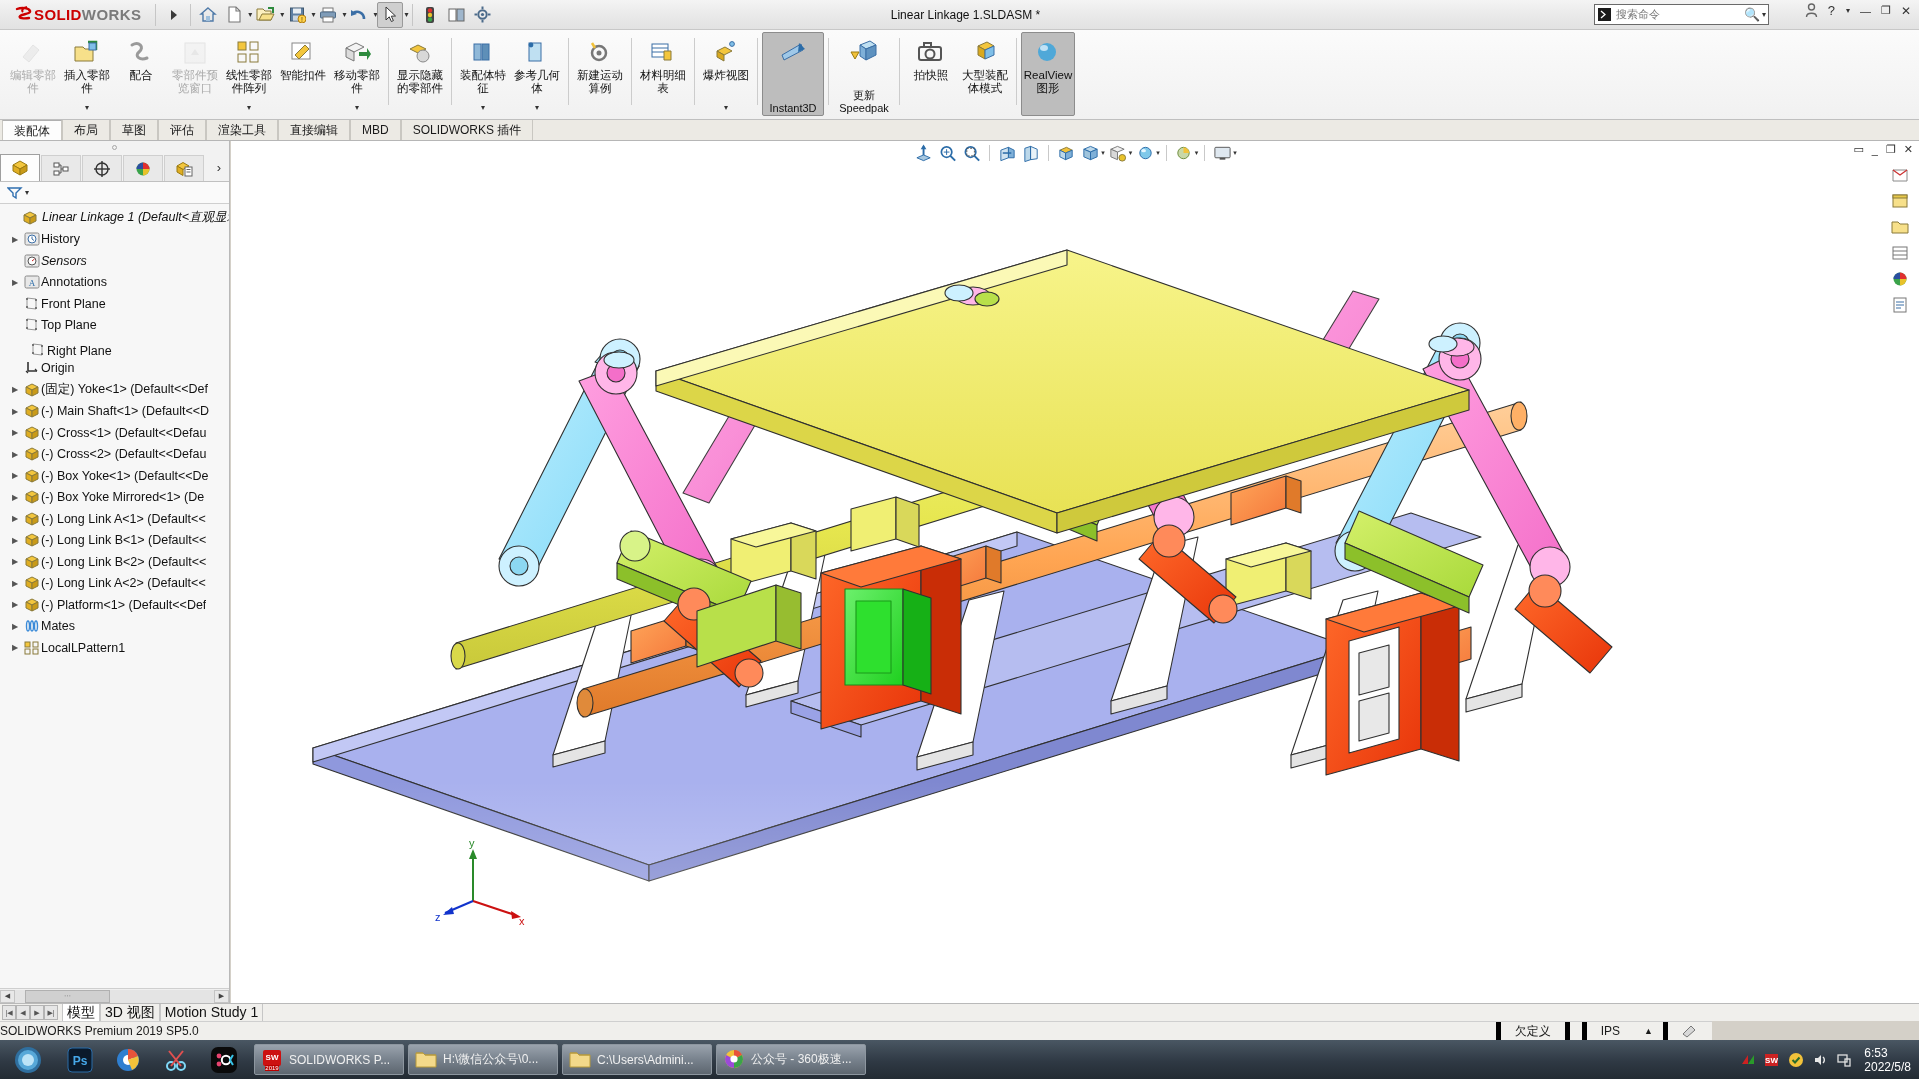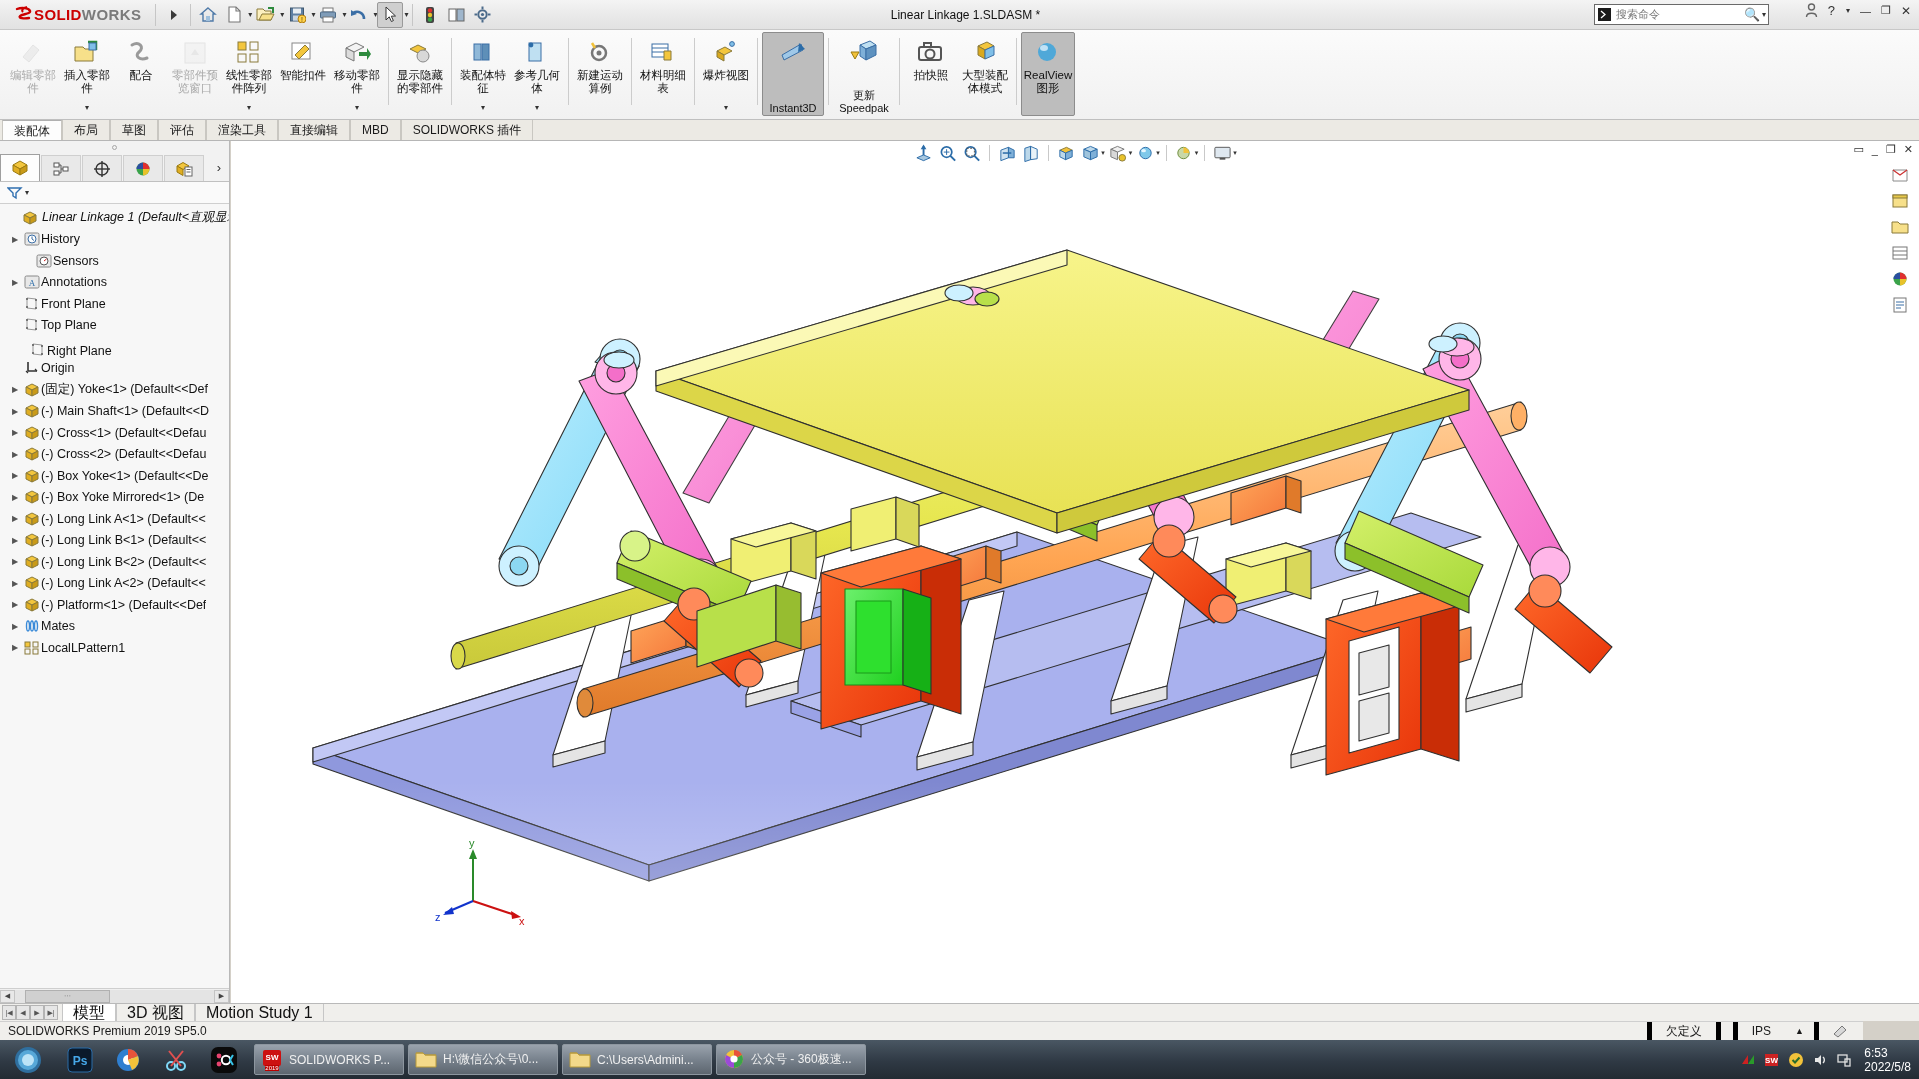--- a/index.html
+++ b/index.html
@@ -129,27 +129,27 @@
   }
   .rt-icons div { width:22px;height:20px;display:flex;align-items:center;justify-content:center;font-size:14px;}
 
   
   .bottombar {
     position:absolute; top:1003px; left:0; width:1919px; height:18px;
     background:#f0efec; border-top:1px solid #b9b9b9; display:flex; align-items:center;
   }
   .navbtns { display:flex; margin-left:2px; }
   .navbtns div { width:14px;height:15px;border:1px solid #b4b4b4;background:#e6e6e6;display:flex;align-items:center;justify-content:center;font-size:7px;color:#555;}
-  .btab { height:17px; line-height:17px; padding:0 10px; font-size:16px; color:#111; border-left:1px solid #c6c6c6;border-right:1px solid #c6c6c6; cursor:default;}
+  .btab { height:17px; line-height:17px; padding:0 4px; font-size:14px; color:#111; border-left:1px solid #c6c6c6;border-right:1px solid #c6c6c6; cursor:default;}
   .btab.active{ background:#fff; }
 
   .statusbar {
-    position:absolute; top:1021px; left:0; width:1863px; height:19px;
+    position:absolute; top:1021px; left:0; width:1712px; height:19px;
     background:#f0efec; border-top:1px solid #cfcfcf; display:flex; align-items:center;
-    font-size:12px; color:#1a1a1a; padding-left:8px;
+    font-size:12px; color:#1a1a1a; padding-left:0;
   }
   .sb-right { margin-left:auto; display:flex; align-items:center; gap:0px; }
   .sb-cell { padding:0 14px; border-left:5px solid #000000; height:19px; line-height:19px;}
 
   
   .taskbar {
     position:absolute; top:1040px; left:0; width:1919px; height:39px;
     background: linear-gradient(to bottom,#4a5763 0%, #2f3944 55%, #232b33 100%);
     display:flex; align-items:center;
   }
@@ -567,21 +567,21 @@
           <span class="arrow">▶</span>
           <span class="tico">
             <svg width="16" height="16" viewBox="0 0 16 16">
               <rect x="1" y="2" width="14" height="12" rx="1.5" fill="#e8e8e8" stroke="#888"></rect>
               <circle cx="8" cy="8" r="4" fill="#fff" stroke="#3a6ea5"></circle>
               <path d="M8 5.5 V8 L10 9.5" stroke="#3a6ea5" fill="none"></path>
             </svg>
           </span>
           <span class="tlbl">History</span>
         </div>
-        <div class="tnode" style="padding-left: 20px;">
+        <div class="tnode" style="padding-left: 8px; font-style: italic;">
           <span class="arrow none">▶</span>
           <span class="tico">
             <svg width="16" height="16" viewBox="0 0 16 16">
               <rect x="1" y="2" width="14" height="12" rx="1.5" fill="#e8e8e8" stroke="#888"></rect>
               <circle cx="8" cy="8" r="4" fill="#fff" stroke="#555"></circle>
               <path d="M8 8 L10.5 6" stroke="#cc2222"></path>
             </svg>
           </span>
           <span class="tlbl">Sensors</span>
         </div>

